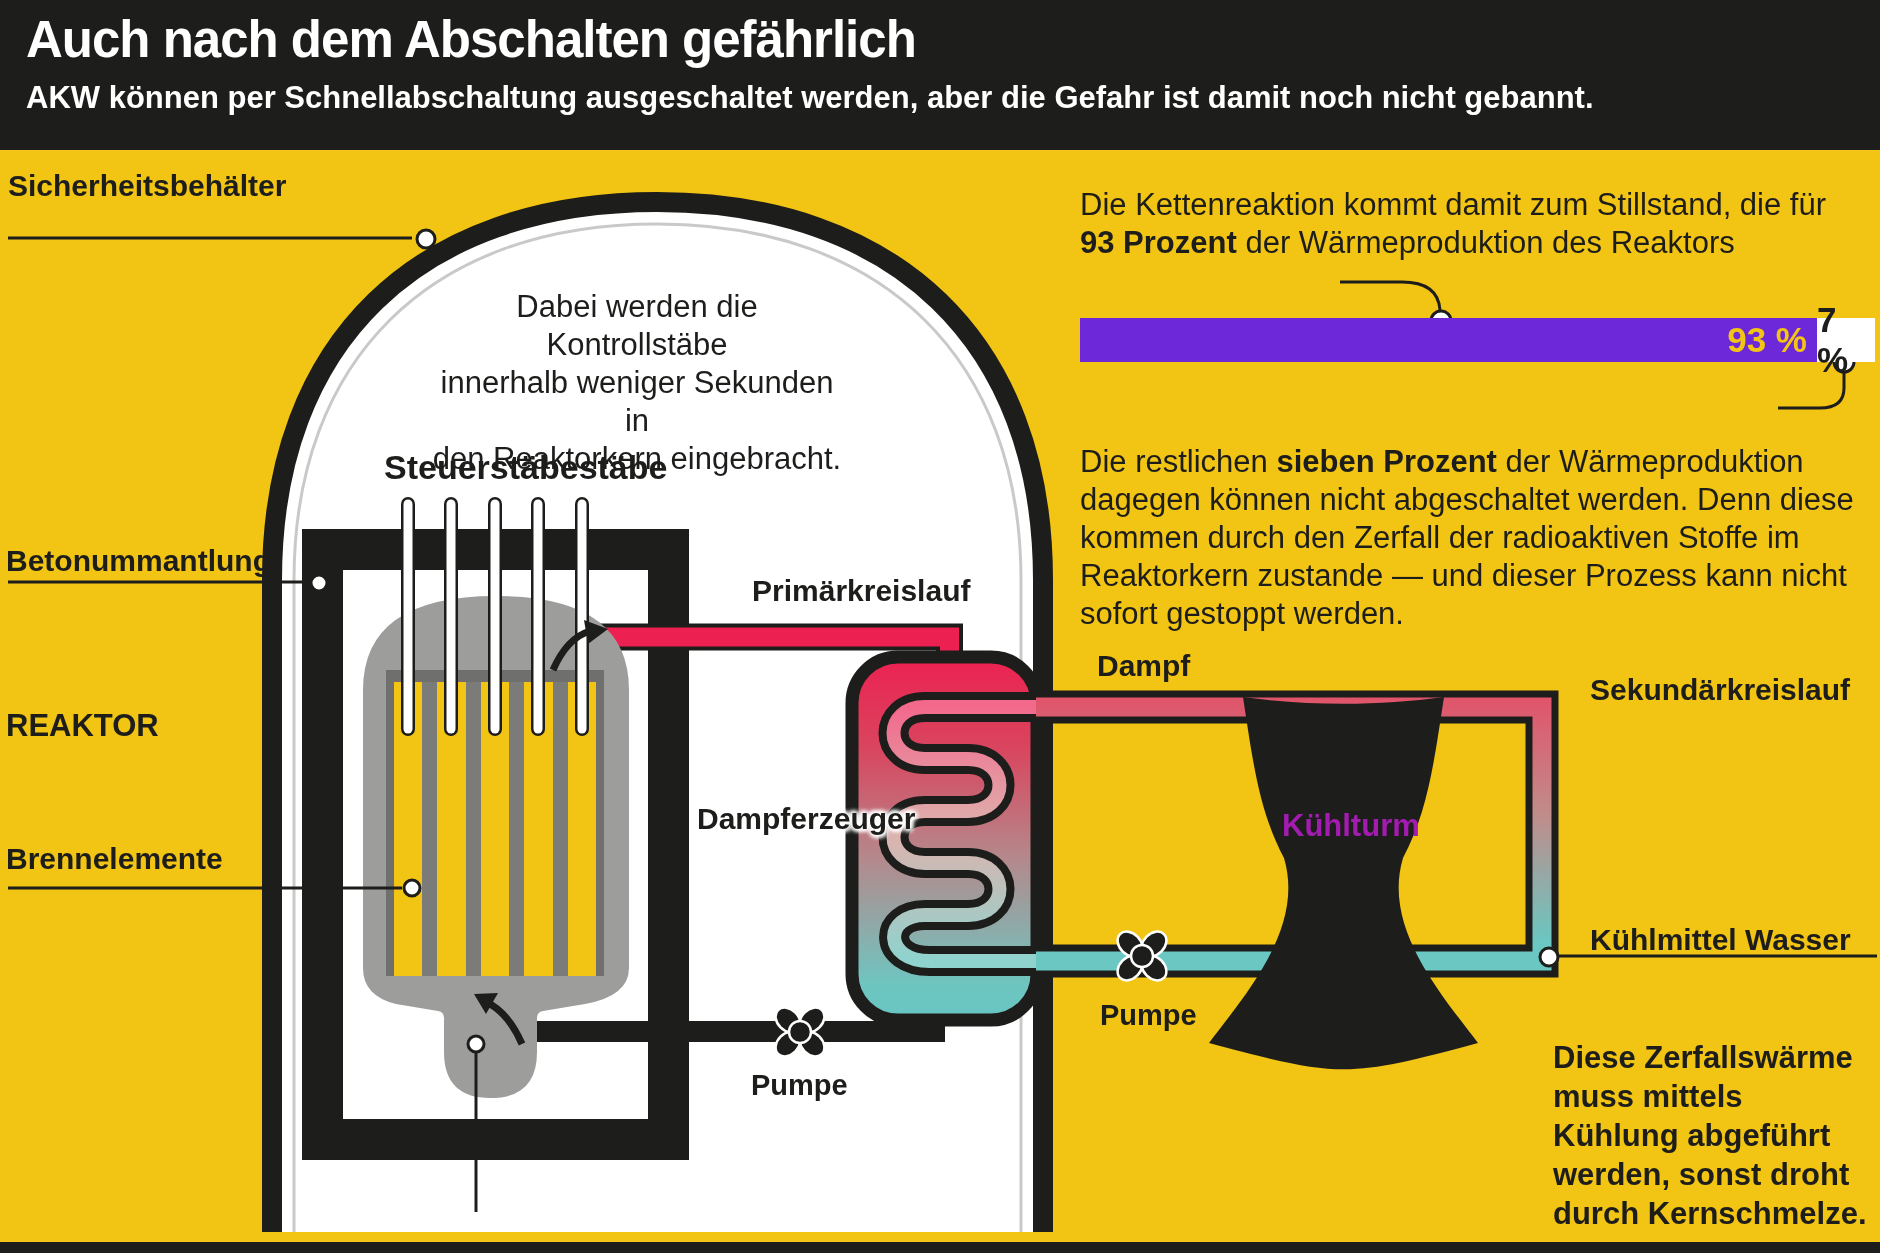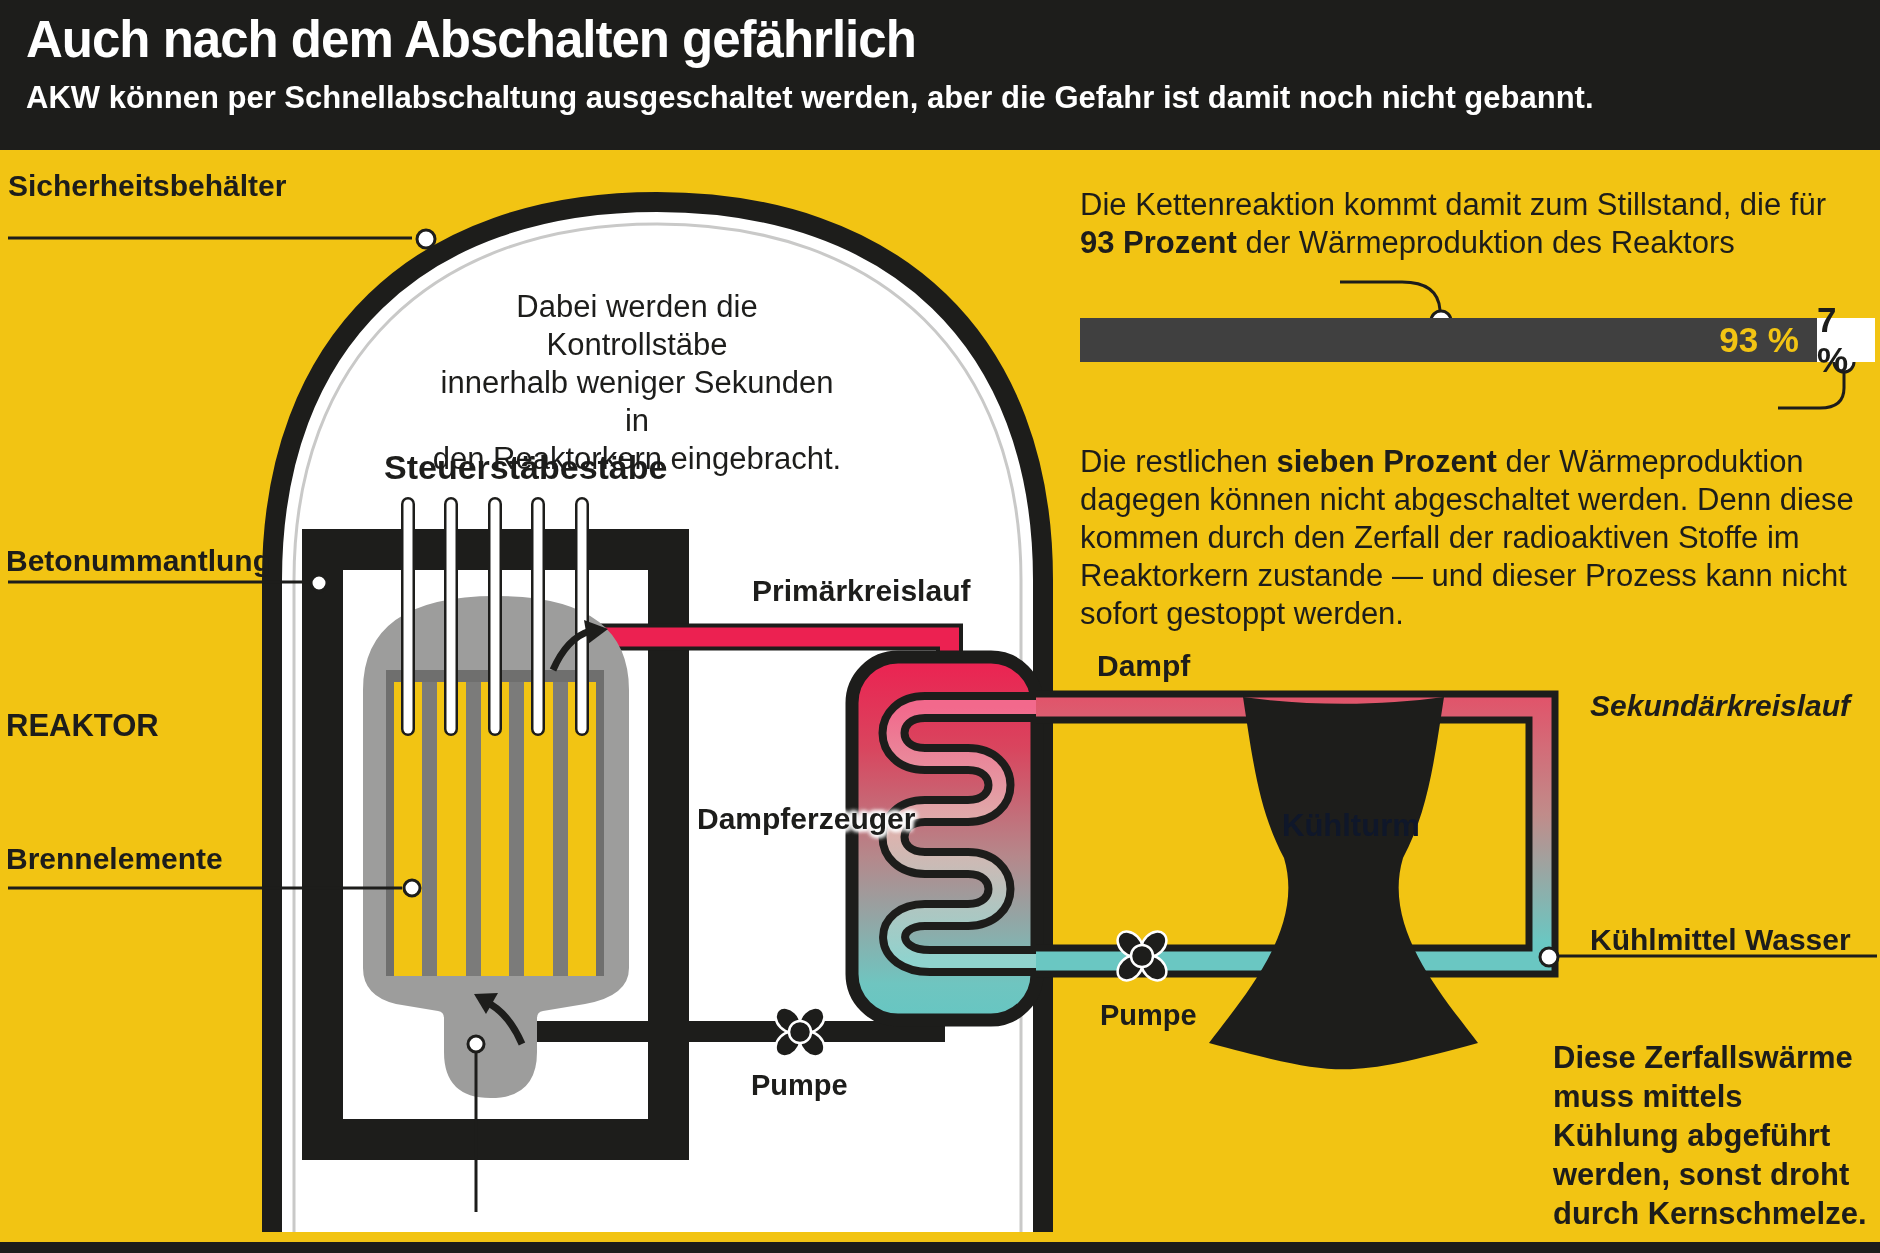--- a/index.html
+++ b/index.html
@@ -18,31 +18,31 @@
   .header .subtitle{
     position:absolute;left:26px;top:80px;color:#fff;font-size:31px;font-weight:bold;white-space:nowrap;
   }
   
   .lbl{position:absolute;font-weight:bold;font-size:30px;white-space:nowrap;line-height:1.05;}
   .para{position:absolute;font-size:31px;line-height:38px;white-space:nowrap;}
   .para b{font-weight:bold;}
   svg{position:absolute;left:0;top:0;}
   
   .pbar{position:absolute;left:1080px;top:318px;width:795px;height:44px;display:flex;}
-  .pbar .seg-black{flex:1;background:#404040;display:flex;align-items:center;justify-content:flex-end;padding-right:18px;box-sizing:border-box;}
+  .pbar .seg-black{flex:1;background:#6d28d9;display:flex;align-items:center;justify-content:flex-end;padding-right:10px;box-sizing:border-box;}
   .pbar .seg-black span{color:#F2C413;font-weight:bold;font-size:35px;}
   .pbar .seg-white{width:58px;background:#fff;display:flex;align-items:center;justify-content:center;}
   .pbar .seg-white span{color:#1D1D1B;font-weight:bold;font-size:35px;}
   .dome-note{
     position:absolute;left:382px;top:288px;width:422px;text-align:center;
     font-size:31px;line-height:38px;margin-left:44px;
   }
   .warning{position:absolute;left:1553px;top:1038px;font-weight:bold;font-size:31px;line-height:39px;white-space:nowrap;}
   .halo{text-shadow:0 0 5px #fff,0 0 5px #fff,0 0 5px #fff,0 0 6px #fff,0 0 6px #fff,2px 2px 4px #fff,-2px -2px 4px #fff;}
-  .kt{color:#0f172a;text-align:center;}
+  .kt{color:#a21caf;text-align:center;}
   .footer-bar{position:absolute;left:0;top:1242px;width:1880px;height:11px;background:#1D1D1B;}
 </style>
 </head>
 <body>
 
 <div id="stage">
 
   <svg width="1880" height="1253" viewBox="0 0 1880 1253">
     <defs>
       <linearGradient id="sgGrad" x1="0" y1="657" x2="0" y2="1020" gradientUnits="userSpaceOnUse">
@@ -222,18 +222,18 @@
   <div class="lbl" style="left:8px;top:170px;text-align:center;">Sicherheitsbehälter</div>
   <div class="lbl" style="left:6px;top:545px;">Betonummantlung</div>
   <div class="lbl" style="left:6px;top:710px;font-size:31px;">REAKTOR</div>
   <div class="lbl" style="left:6px;top:843px;">Brennelemente</div>
   <div class="lbl" style="left:384px;top:450px;font-size:34px;">Steuerstäbestäbe</div>
   <div class="lbl" style="left:752px;top:575px;">Primärkreislauf</div>
   <div class="lbl halo" style="left:697px;top:803px;">Dampferzeuger</div>
   <div class="lbl" style="left:751px;top:1070px;font-size:29px;">Pumpe</div>
   <div class="lbl" style="left:1097px;top:650px;">Dampf</div>
   <div class="lbl kt" style="left:1282px;top:810px;font-size:31px;">Kühlturm</div>
-  <div class="lbl" style="left:1590px;top:690px;font-style:italic;">Sekundärkreislauf</div>
+  <div class="lbl" style="left:1590px;top:674px;">Sekundärkreislauf</div>
   <div class="lbl" style="left:1590px;top:924px;">Kühlmittel Wasser</div>
   <div class="lbl" style="left:1100px;top:1000px;font-size:29px;">Pumpe</div>
 
   <div class="footer-bar"></div>
 </div>
 
 </body></html>

